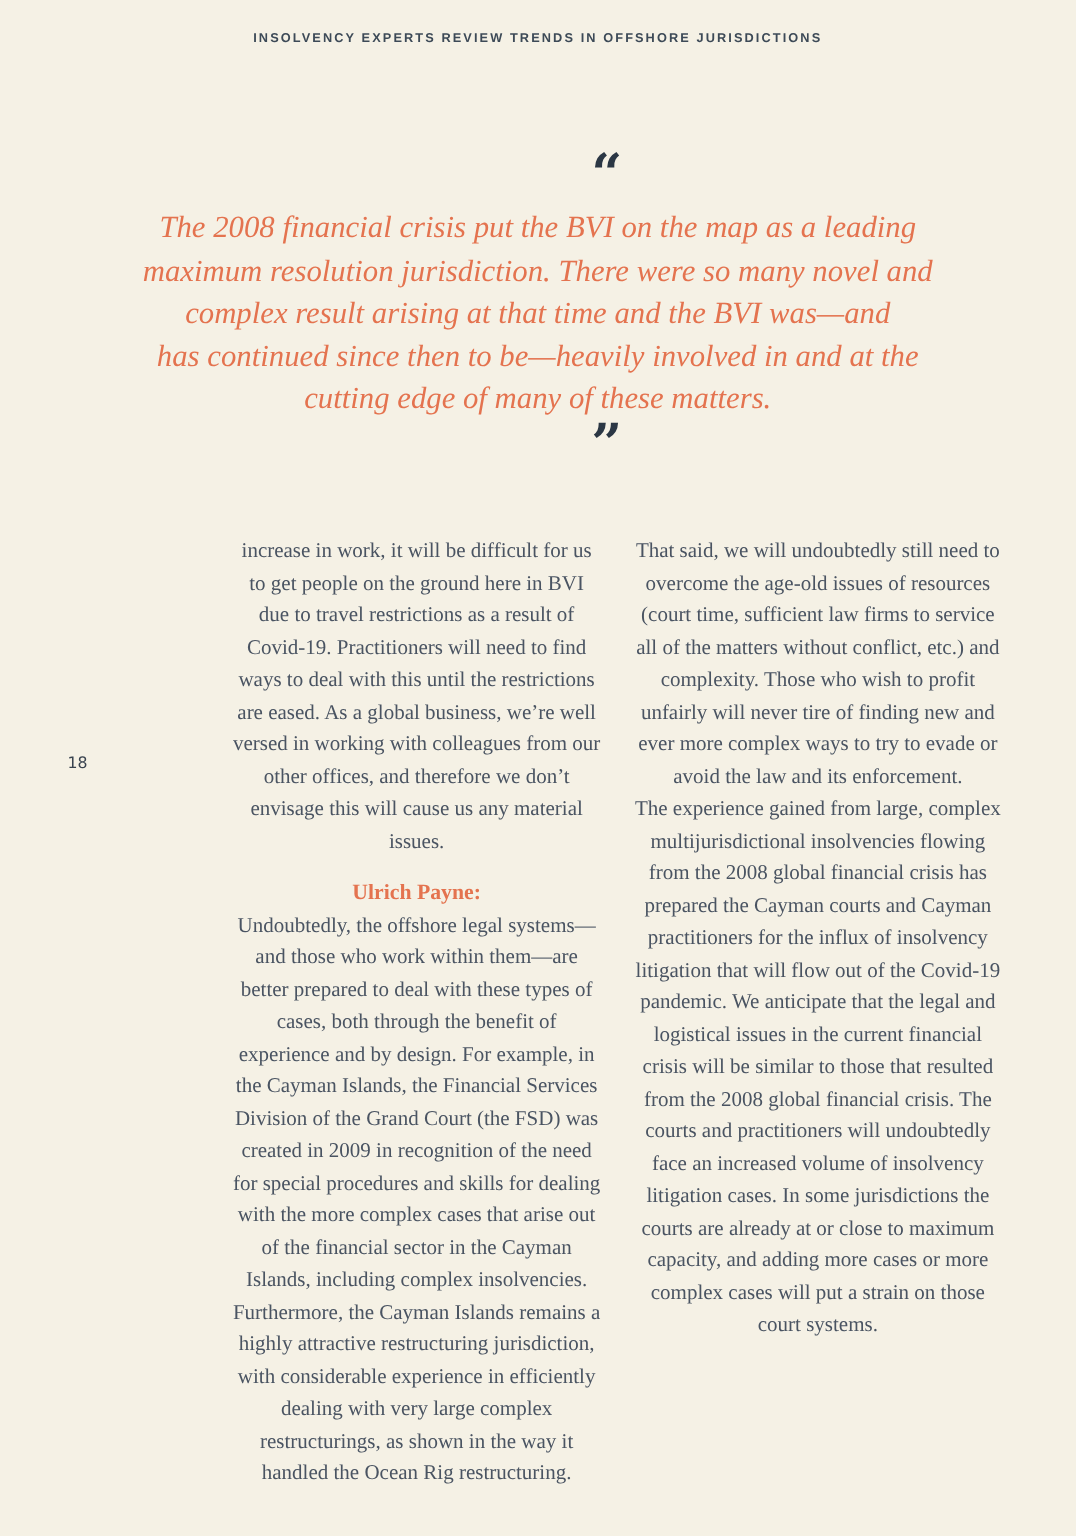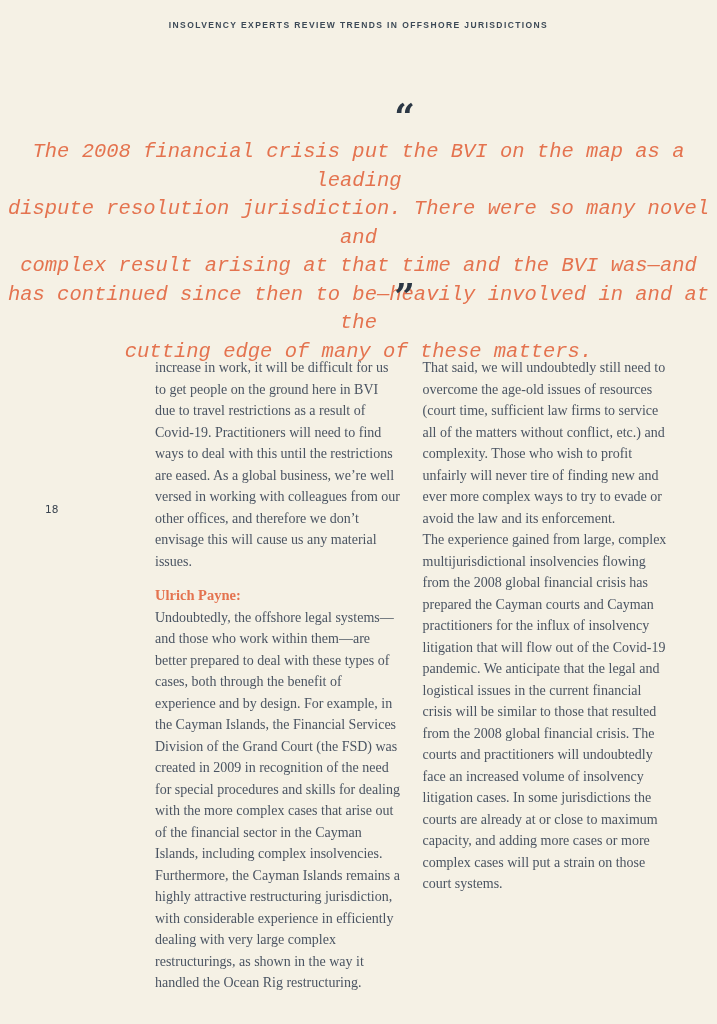--- a/index.html
+++ b/index.html
@@ -46,33 +46,34 @@
     color: #2b3744;
   }
   .qmark.open  { top: 96px; }
   .qmark.close { top: 276px; }
   .quote-lines {
     position: absolute;
     top: 138px;
     left: 0;
     right: 0;
     text-align: center;
-    font-family: Liberation Mono, monospace;
+    font-family: Liberation Serif, serif;
     font-style: italic;
     font-size: 20.5px;
     line-height: 28.5px;
     color: #e4734f;
   }
   .columns {
     position: absolute;
     top: 357px;
     left: 155px;
     width: 513px;
     display: flex;
     gap: 22px;
+    text-align: center;
   }
   .col {
     flex: 1 1 0;
     font-family: "Liberation Serif", serif;
     font-size: 14px;
     line-height: 21.5px;
     color: #4a5462;
   }
   .col p {
     margin: 0;
@@ -101,21 +102,21 @@
 <div class="page">
 
   <header class="running-header">
     <span>INSOLVENCY EXPERTS REVIEW TRENDS IN OFFSHORE JURISDICTIONS</span>
   </header>
 
   <div class="qmark open">“</div>
 
   <div class="quote-lines">
     <div>The 2008 financial crisis put the BVI on the map as a leading</div>
-    <div>dispute resolution jurisdiction. There were so many novel and</div>
+    <div>maximum resolution jurisdiction. There were so many novel and</div>
     <div>complex result arising at that time and the BVI was—and</div>
     <div>has continued since then to be—heavily involved in and at the</div>
     <div>cutting edge of many of these matters.</div>
   </div>
 
   <div class="qmark close">”</div>
 
   <div class="page-number">18</div>
 
   <main class="columns">

